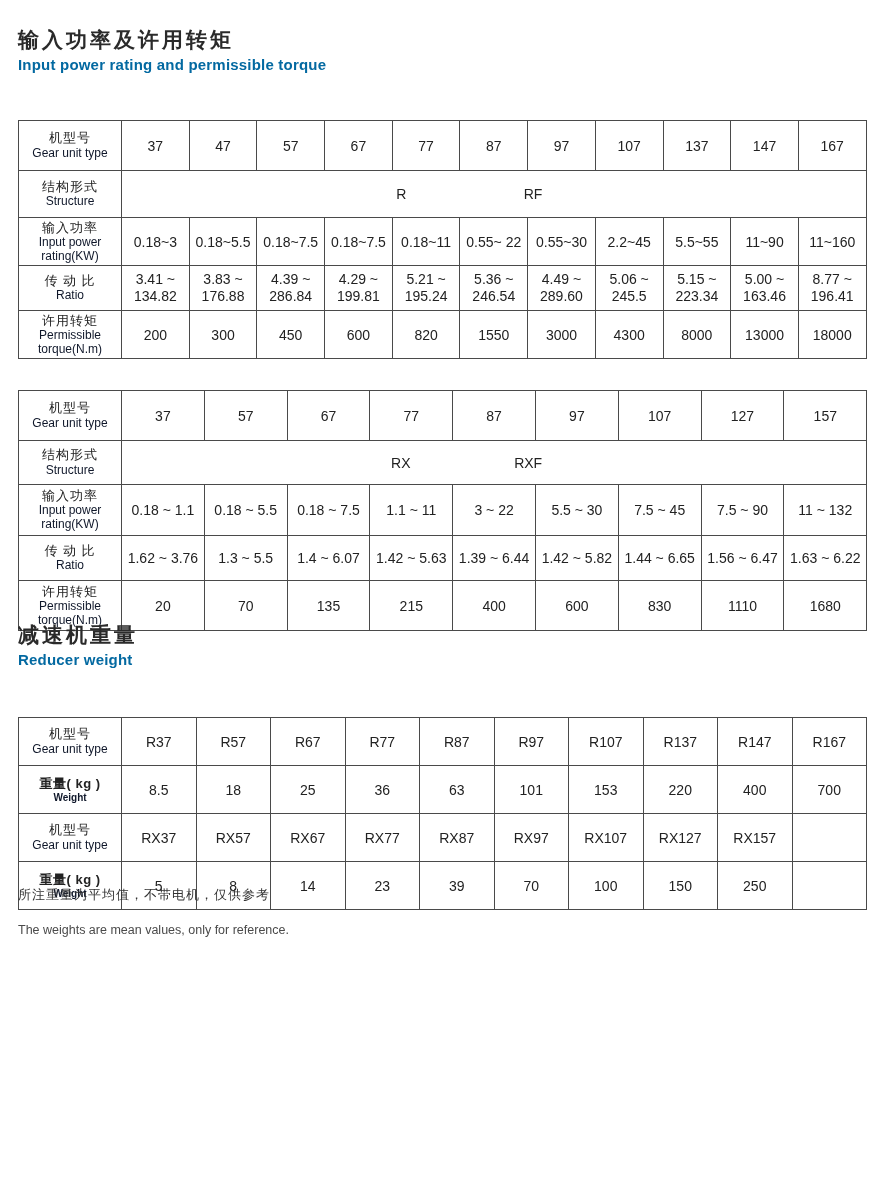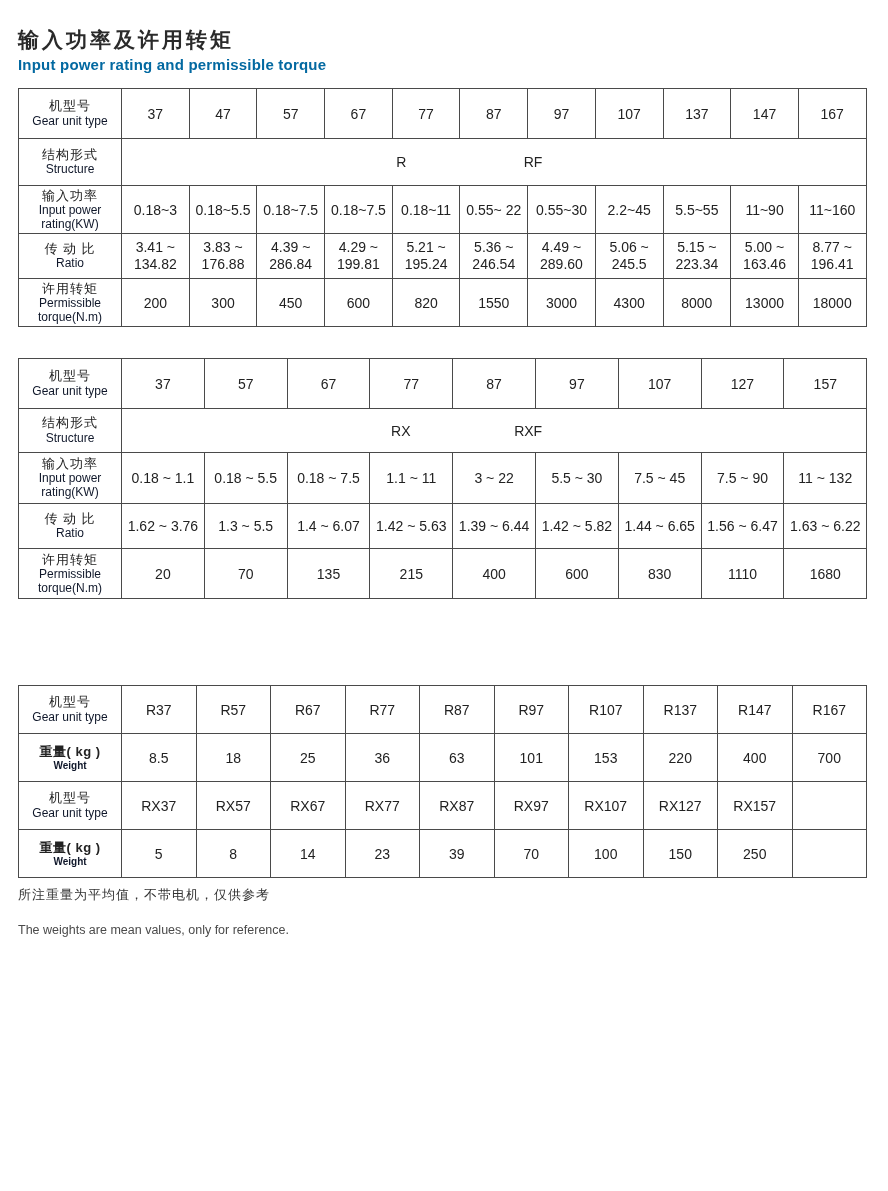--- a/index.html
+++ b/index.html
@@ -26,20 +26,21 @@
     font-weight: bold;
     color: #0369a1;
     letter-spacing: 0.2px;
     margin-top: 4px;
   }
 
   table.spec {
     border-collapse: collapse;
     table-layout: fixed;
     width: 848px;
+    margin-top: 32px;
   }
   table.spec td, table.spec th {
     border: 1px solid #4a4a4a;
     text-align: center;
     vertical-align: middle;
     font-weight: normal;
     font-size: 14px;
     color: #222;
     padding: 0 2px;
     overflow: hidden;
@@ -259,20 +260,24 @@
       <td>215</td>
       <td>400</td>
       <td>600</td>
       <td>830</td>
       <td>1110</td>
       <td>1680</td>
     </tr>
   </tbody>
     </table>
 
+  <div class="abs" style="left:18px; top:622px;">
+    <div class="sec-title-zh">减速机重量</div>
+    <div class="sec-title-en">Reducer weight</div>
+  </div>
 
   <table class="spec abs" id="t3" style="left:18px; top:685px;">
     <colgroup>
       <col style="width:103px;">
       <col span="10" style="width:74.5px;">
     </colgroup>
     <tbody>
         <tr>
       <td>
         <div class="lz">机型号</div>

